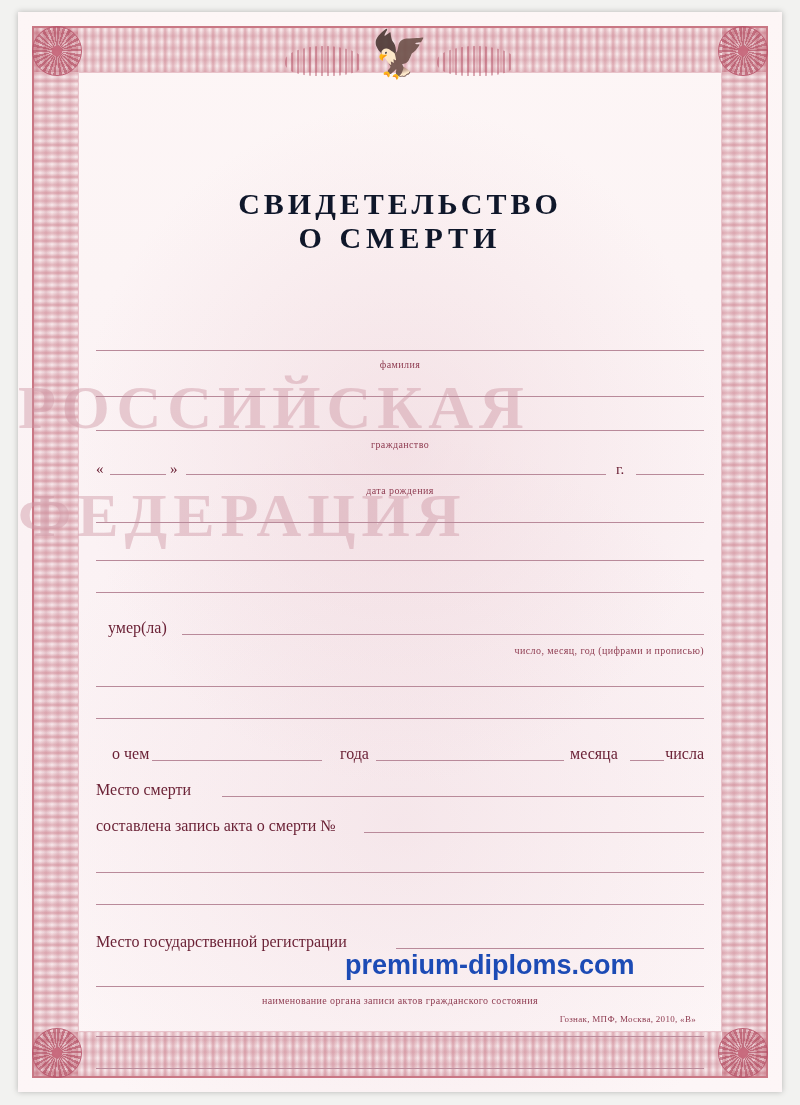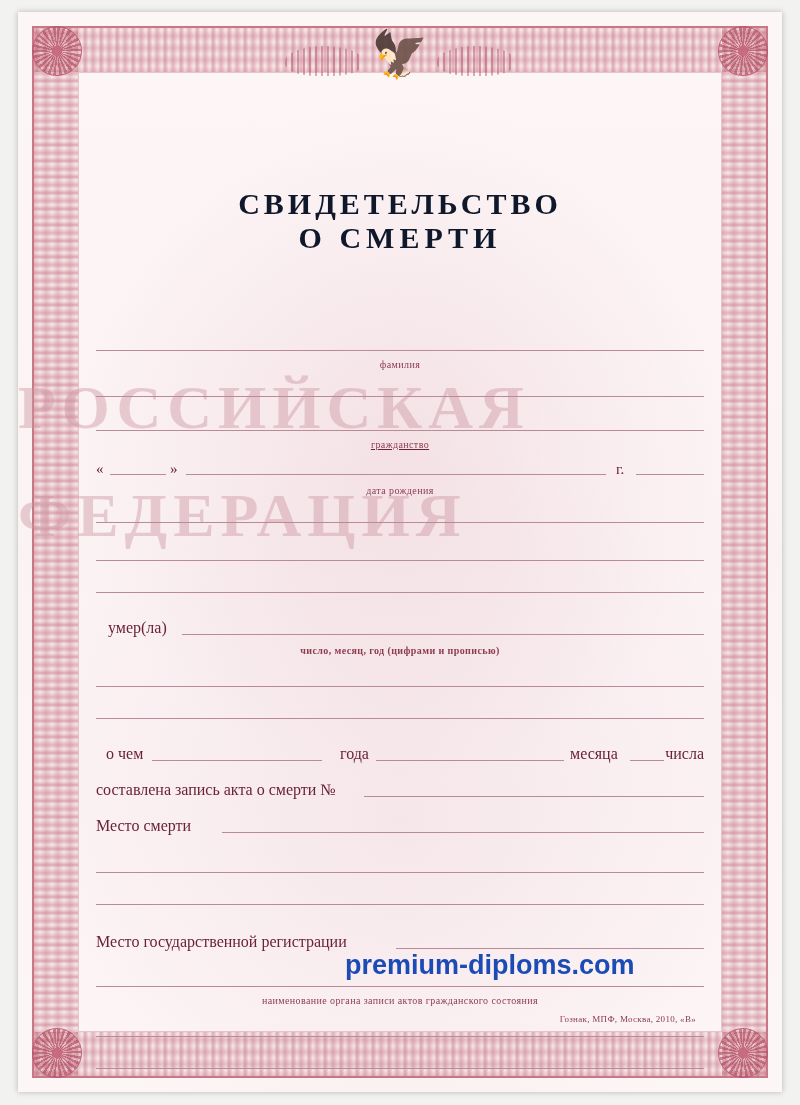--- a/index.html
+++ b/index.html
@@ -282,21 +282,21 @@
           </div>
         <div class="caption">фамилия</div>
       </div>
 
       <div style="margin-top:6px;">
         <div class="line-row">
             <div class="line"></div>
           </div>
       </div>
 
-      <div style="margin-top:6px;text-decoration:underline;">
+      <div style="margin-top:6px;">
         <div class="line-row">
             <div class="line"></div>
           </div>
         <div class="caption">гражданство</div>
       </div>
 
       <div style="margin-top:6px; position:relative; height:28px;">
         <span class="inline-label" style="left:0;">«</span>
         <div class="seg-line" style="left:14px; width:56px;"></div>
         <span class="inline-label" style="left:74px;">»</span>
@@ -316,47 +316,47 @@
           <div class="line"></div>
         </div>
       <div class="line-row" style="margin-top:4px;">
           <div class="line"></div>
         </div>
 
       <div style="margin-top:14px; position:relative; height:30px;">
         <span class="big-label" style="position:absolute; left:0; bottom:8px;margin-left:12px;">умер(ла)</span>
         <div class="seg-line" style="left:86px; width:522px;"></div>
       </div>
-      <div class="caption" style="text-align:center;font-weight:bold;">число, месяц, год (цифрами и прописью)</div>
+      <div class="caption" style="text-align:right;">число, месяц, год (цифрами и прописью)</div>
 
       <div class="line-row" style="margin-top:10px;">
           <div class="line"></div>
         </div>
       <div class="line-row" style="margin-top:4px;">
           <div class="line"></div>
         </div>
 
       <div style="margin-top:14px; position:relative; height:30px;">
-        <span class="big-label" style="position:absolute; left:10px; bottom:8px;">о чем</span>
+        <span class="big-label" style="position:absolute; left:16px; bottom:8px;">о чем</span>
         <div class="seg-line" style="left:56px; width:170px;"></div>
         <span class="big-label" style="position:absolute; left:232px; bottom:8px;margin-left:12px;">года</span>
         <div class="seg-line" style="left:280px; width:188px;"></div>
         <span class="big-label" style="position:absolute; left:474px; bottom:8px;">месяца</span>
         <div class="seg-line" style="left:534px; width:34px;"></div>
         <span class="big-label" style="position:absolute; right:0; bottom:8px;">числа</span>
       </div>
 
       <div style="margin-top:6px; position:relative; height:30px;">
+        <span class="big-label" style="position:absolute; left:0; bottom:8px;">Место смерти</span>
+        <div class="seg-line" style="left:126px; width:482px;"></div>
+      </div>
+
+      <div style="margin-top:6px; position:relative; height:30px;">
         <span class="big-label" style="position:absolute; left:0; bottom:8px;">составлена запись акта о смерти №</span>
         <div class="seg-line" style="left:268px; width:340px;"></div>
-      </div>
-
-      <div style="margin-top:6px; position:relative; height:30px;">
-        <span class="big-label" style="position:absolute; left:0; bottom:8px;">Место смерти</span>
-        <div class="seg-line" style="left:126px; width:482px;"></div>
       </div>
 
       <div class="line-row" style="margin-top:10px;">
           <div class="line"></div>
         </div>
       <div class="line-row" style="margin-top:4px;">
           <div class="line"></div>
         </div>
 
       <div style="margin-top:16px; position:relative; height:30px;">

